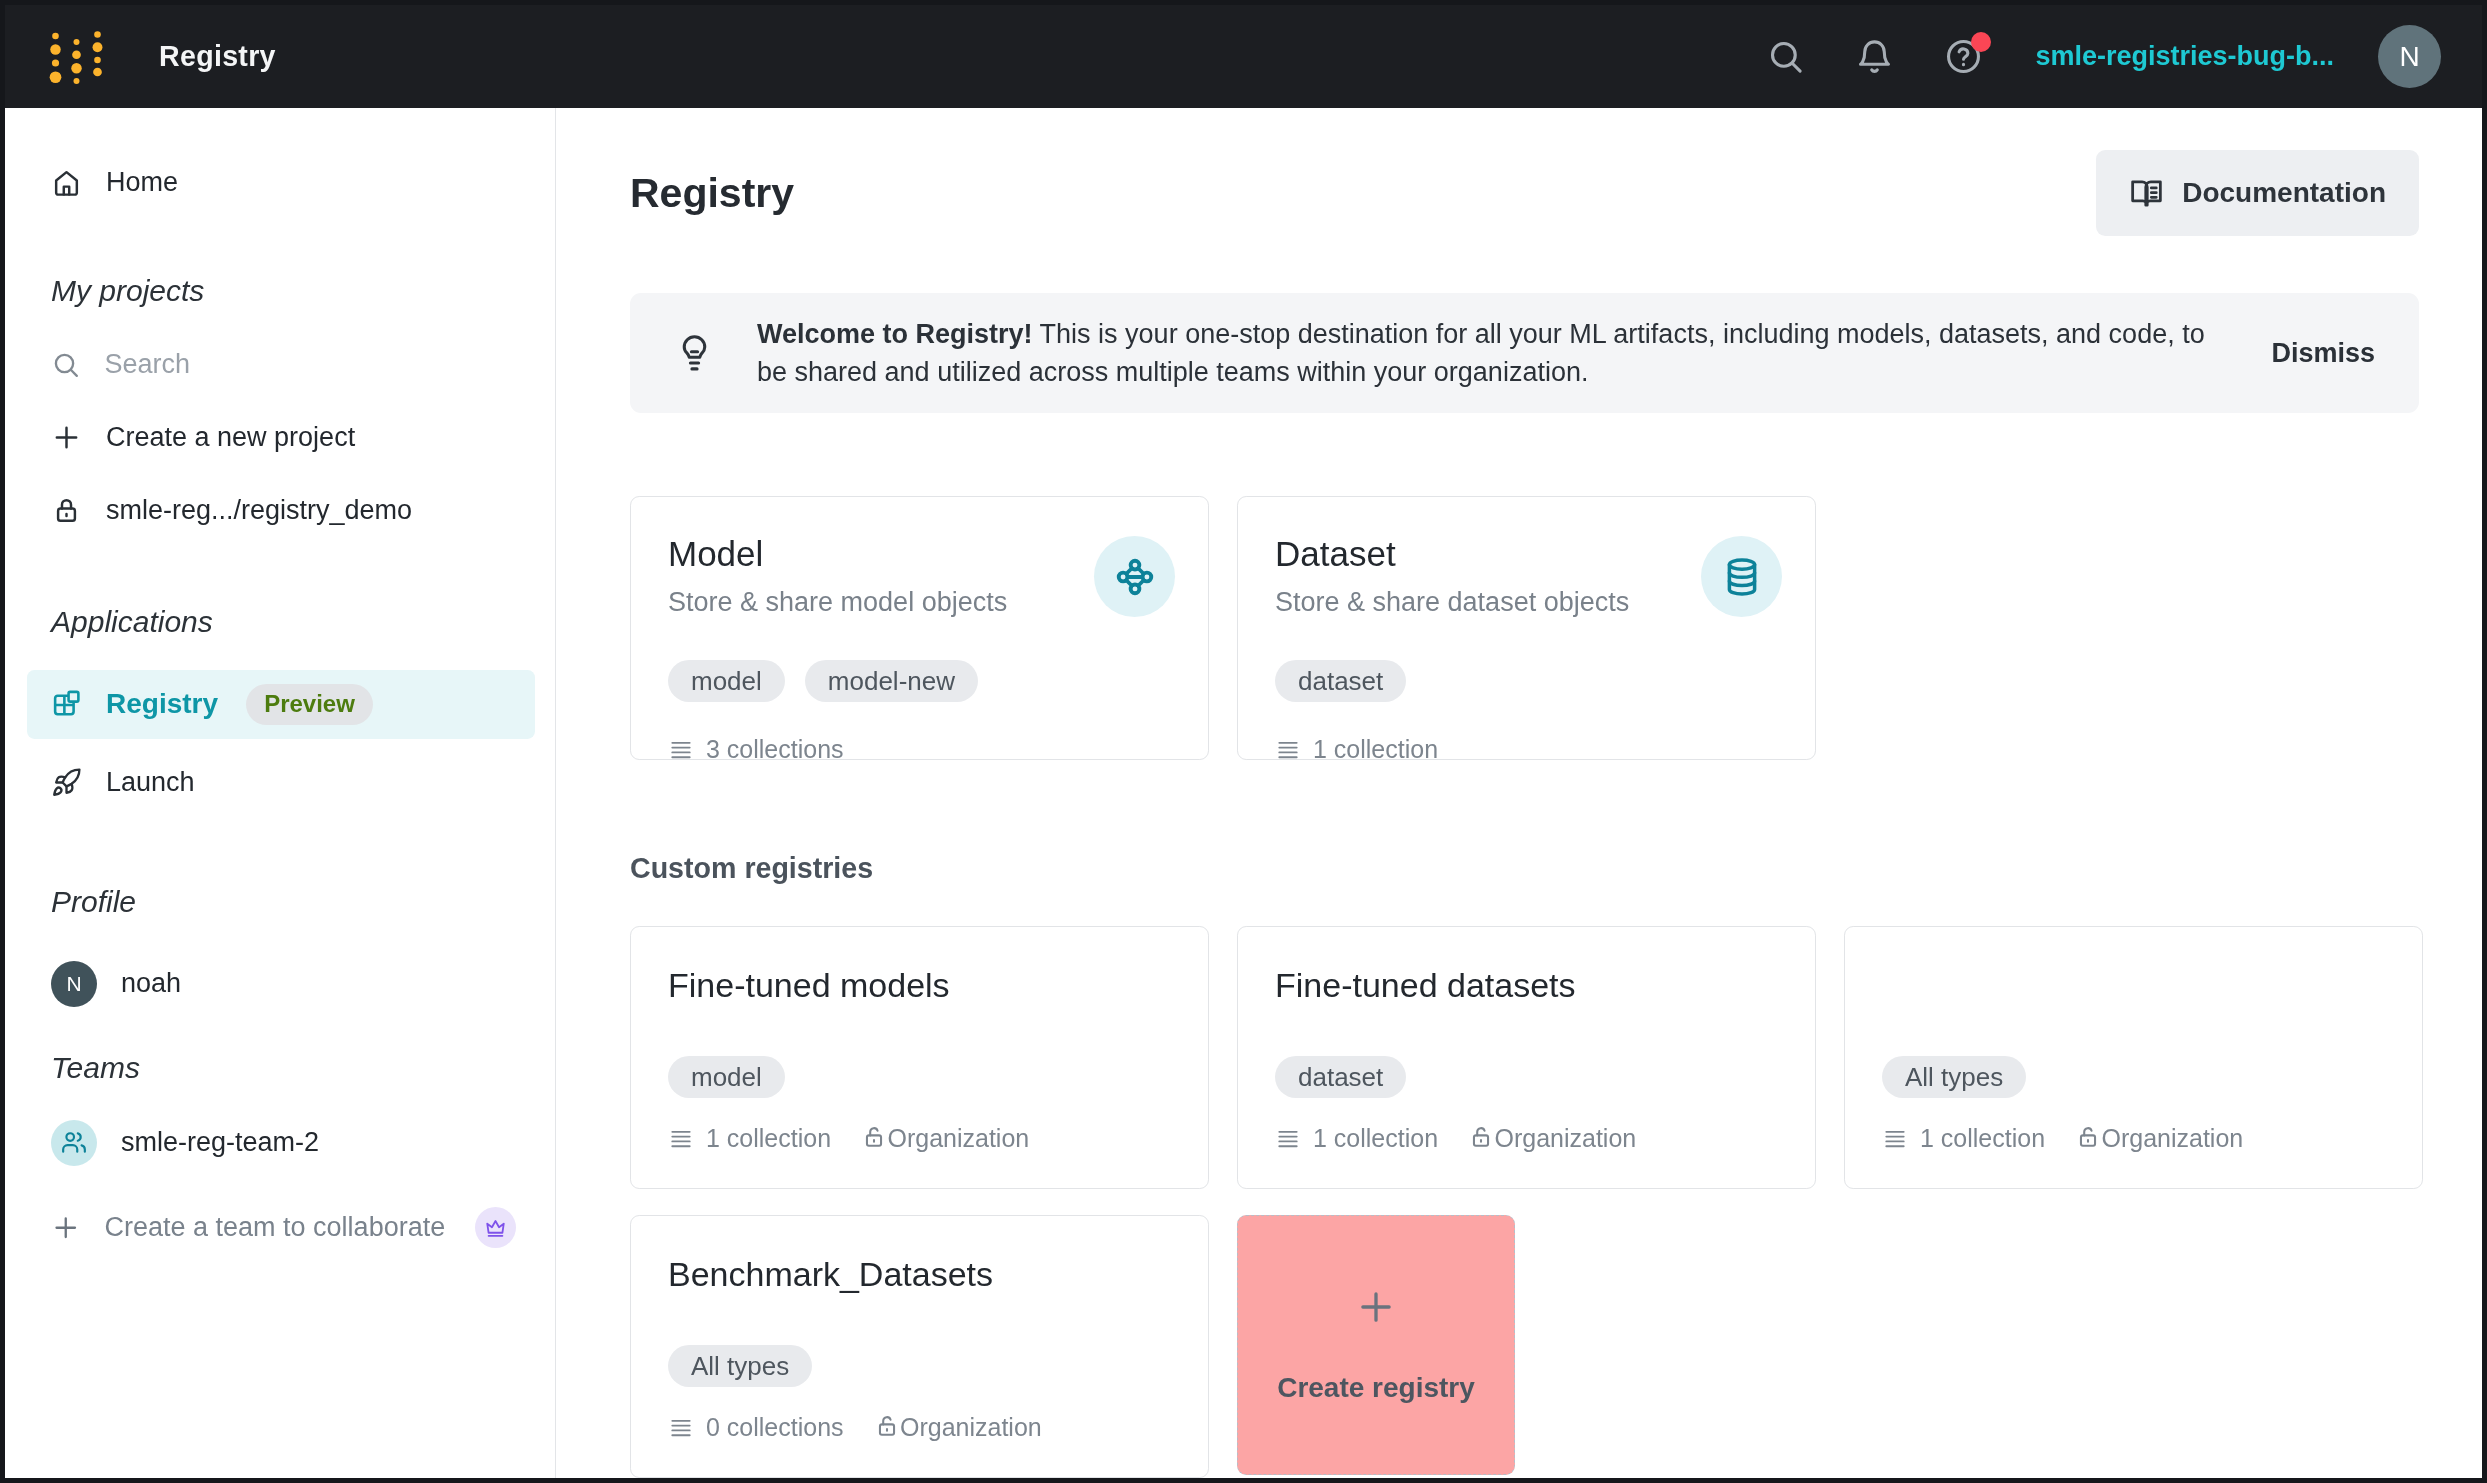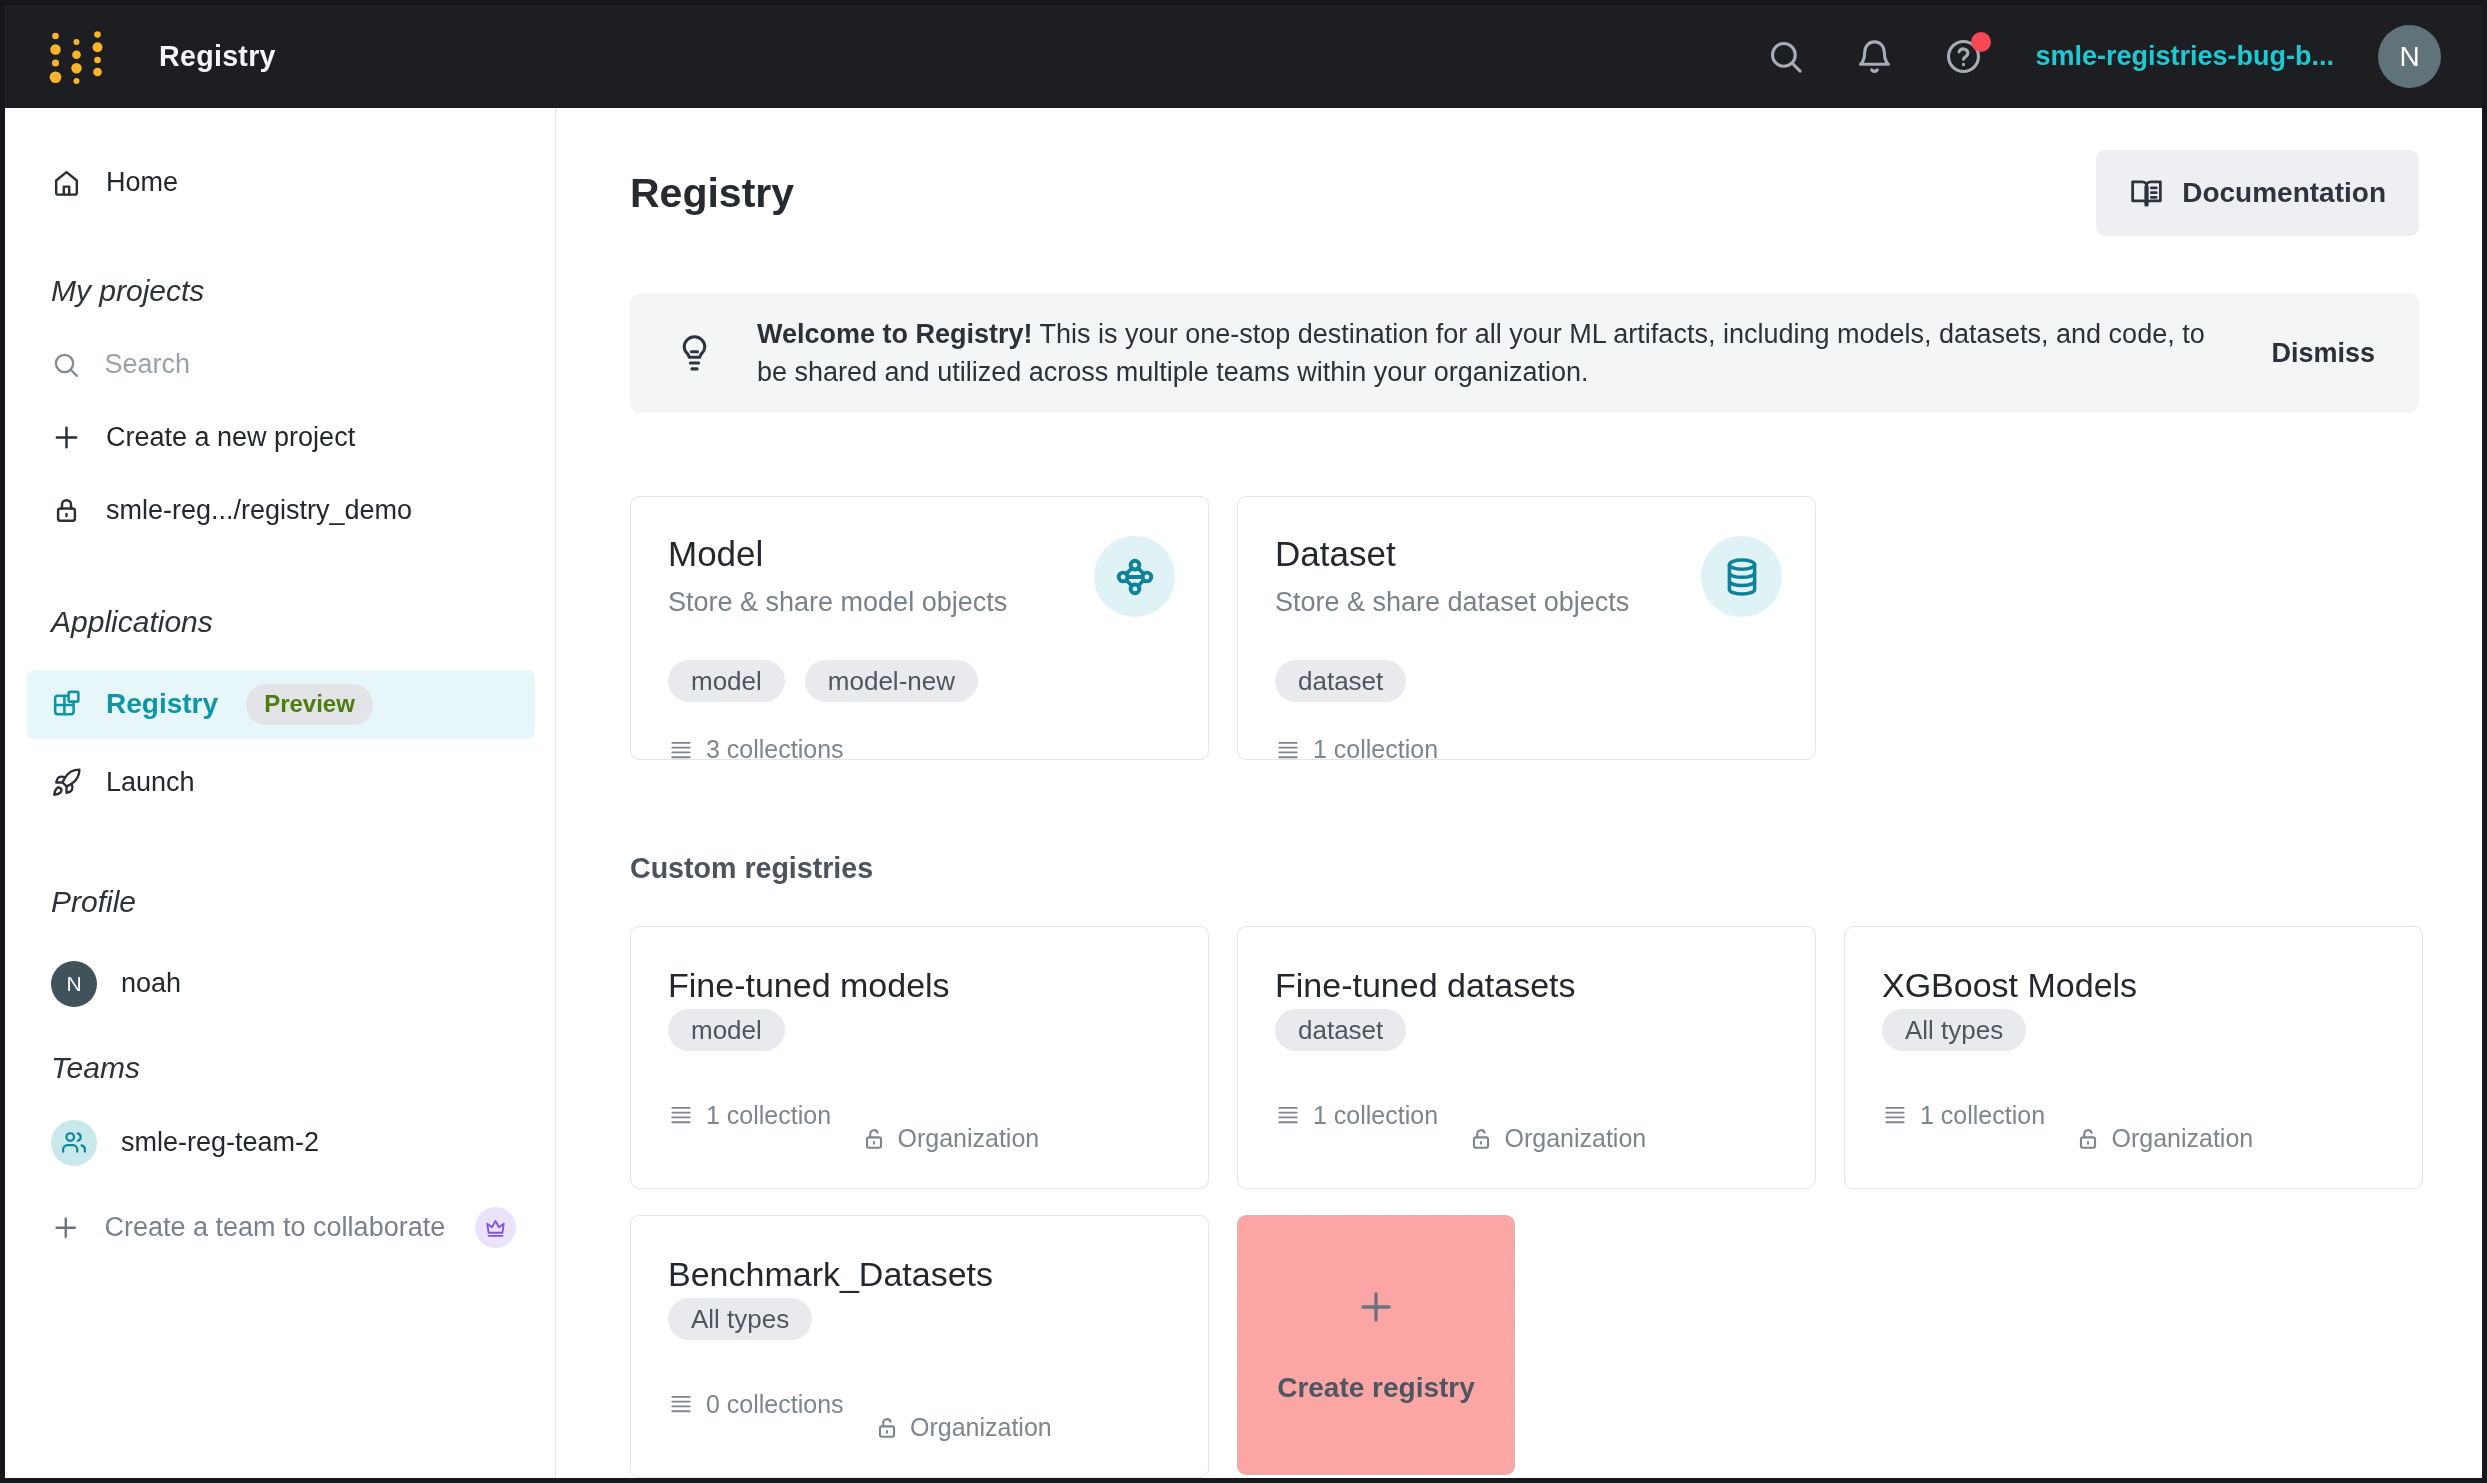--- a/index.html
+++ b/index.html
@@ -97,21 +97,21 @@
   .card-sub { margin-top:13px; font-size:27px; color:#79818a; }
   .icon-circle { position:absolute; top:39px; right:33px; width:81px; height:81px; border-radius:50%;
                  background:#dff2f6; color:#0d8299; display:flex; align-items:center; justify-content:center; }
   .icon-circle svg { width:42px; height:42px; }
   .tags { margin-top:42px; display:flex; gap:20px; }
   .pill { height:42px; padding:0 23px; border-radius:21px; background:#e8eaed; color:#4e565e;
           font-size:26px; display:inline-flex; align-items:center; }
   .meta { margin-top:33px; display:flex; align-items:center; gap:12px; color:#7d858e; font-size:25px; }
   .meta .m-icon { width:26px; height:26px; color:#7d858e; }
   .meta .m-icon svg { width:100%; height:100%; }
-  .meta .vis-group { display:flex; align-items:center; gap:10px; margin-left:18.4px;margin-top:47px; }
+  .meta .vis-group { display:flex; margin-left:18.4px; }
 
   .custom-h { margin-top:92px; font-size:28.6px; font-weight:700; color:#4b535c; }
   .custom-grid { margin-top:41px; display:grid; grid-template-columns:repeat(3,579px); gap:26px 28px; }
   .ccard { width:579px; height:263px; background:#fff; border:1.8px solid #e2e4e7; border-radius:9.2px;
            padding:39px 37px 35px; display:flex; flex-direction:column; cursor:pointer; }
   .ccard-title { font-size:34px; font-weight:500; color:#23282e; }
   .ccard .tags { margin-top:auto; }
   .ccard .meta { margin-top:26px; }
   .create-card { width:278px; height:260px; background:#fca5a5; border:1.8px dashed #b7bec7;
                  border-radius:9.2px; display:flex; flex-direction:column; align-items:center;
@@ -426,21 +426,20 @@
             <span class="vis-group">
               <span class="m-icon"><svg viewBox="0 0 28 28" width="26" height="26">
                     <use href="#i-unlock"></use>
                   </svg></span>
               <span>Organization</span>
             </span>
           </div>
         </div>
 
         <div class="ccard">
-          <div class="ccard-title">XGBoost Models</div>
           <div class="tags">
             <span class="pill">All types</span>
           </div>
           <div class="meta">
             <span class="m-icon"><svg viewBox="0 0 28 28" width="26" height="26">
                   <use href="#i-list"></use>
                 </svg></span>
             <span>1 collection</span>
             <span class="vis-group">
               <span class="m-icon"><svg viewBox="0 0 28 28" width="26" height="26">

